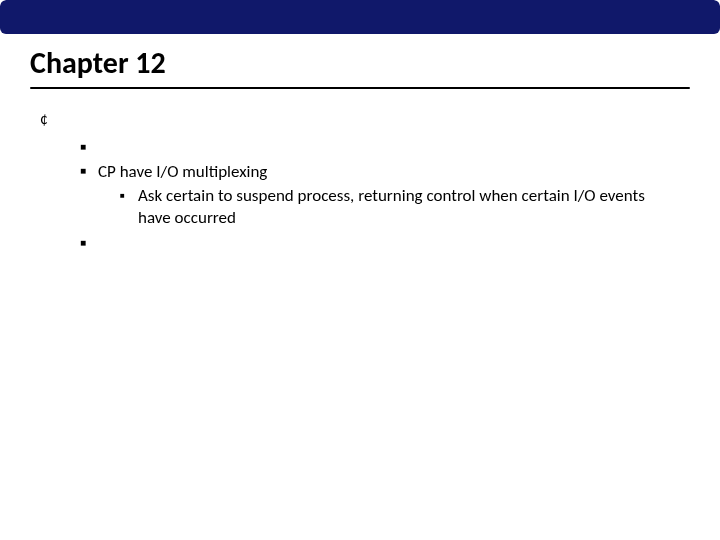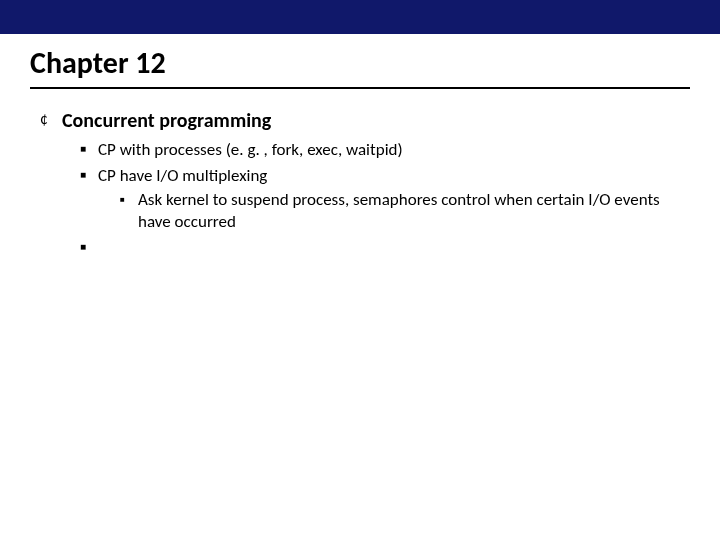--- a/index.html
+++ b/index.html
@@ -1,15 +1,15 @@
 <!DOCTYPE html>
 <html><head>
 <meta charset="utf-8">
 <style>
-  * { margin: 0; padding: 0; box-sizing: border-box; }
+  * { margin: 0; padding: 0; box-sizing: border-box; border-radius: 6px; }
   html, body { width: 720px; height: 540px; font-family: Calibri, "Segoe UI", Arial, sans-serif; background: #fff; }
   .slide { width: 720px; height: 540px; position: relative; }
   .topbar { width: 100%; height: 34px; background: #10186a; }
   .title { font-size: 30px; font-weight: 700; color: #000; padding: 10px 0 0 30px; }
   .rule { border-top: 2px solid #000; margin: 6px 30px 0 30px; }
   .content { padding: 18px 40px 0 40px; color: #000; line-height: 1.3; }
   .lvl1 { display: flex; align-items: flex-start; margin-bottom: 6px; }
   .lvl1 .bullet { width: 22px; flex: 0 0 22px; font-size: 16px; line-height: 24px; text-align: left; }
   .lvl1 .text { font-size: 20px; font-weight: 700; }
   .lvl2 { display: flex; align-items: flex-start; margin-left: 40px; margin-top: 4px; }
@@ -24,36 +24,34 @@
 
 <div class="slide">
   <div class="topbar"></div>
   <h1 class="title">Chapter 12</h1>
   <div class="rule"></div>
 
   <div class="content">
 
     <div class="lvl1">
       <span class="bullet">¢</span>
-      <span class="text">Concurrent programming</span>
     </div>
 
     <div class="lvl2">
       <span class="bullet">■</span>
-      <span class="text">CP with processes (e. g. , fork, exec, waitpid)</span>
     </div>
 
     <div class="lvl2">
       <span class="bullet">■</span>
       <span class="text">CP have I/O multiplexing</span>
     </div>
 
     <div class="lvl3">
       <span class="bullet">■</span>
-      <span class="text">Ask kernel to suspend process, semaphores control when certain I/O events have occurred</span>
+      <span class="text">Ask certain to suspend process, returning control when certain I/O events have occurred</span>
     </div>
 
     <div class="lvl2">
       <span class="bullet">■</span>
     </div>
 
   </div>
 </div>
 
 </body></html>

